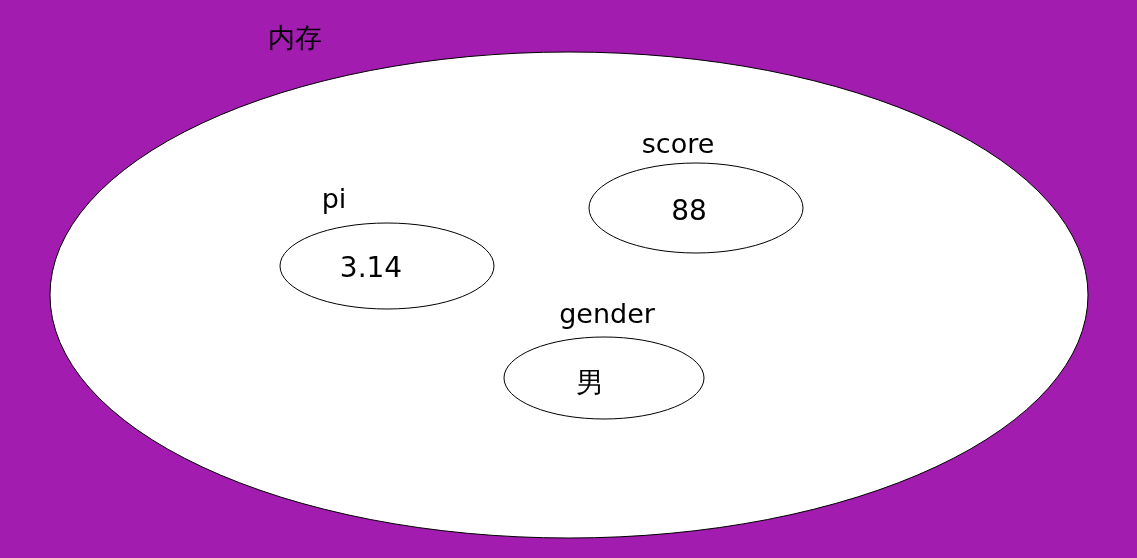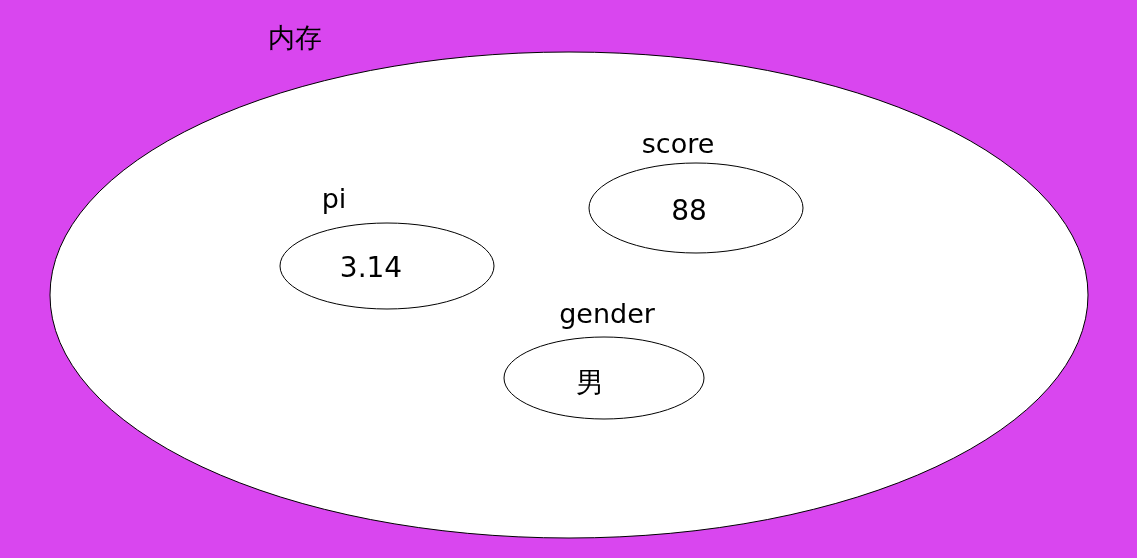--- a/index.html
+++ b/index.html
@@ -43,21 +43,21 @@
     font-size: 28px;
   }
   .label-cjk,
   .value-cjk {
     font-family: "DejaVu Sans", "Liberation Sans", sans-serif;
   }
 </style>
 </head>
 <body>
 
-<div id="canvas" style="width: 1137px; height: 558px; background: #d946ef; text-align: center;">
+<div id="canvas" style="width: 1137px; height: 558px; background: #a21caf; text-align: center;">
   <svg id="diagram-svg" viewBox="0 0 1137 558" xmlns="http://www.w3.org/2000/svg" style="width: 1137px; height: 558px;">
 
     <ellipse class="ellipse-shape" cx="569" cy="295" rx="519" ry="243" stroke="#000000" fill="#ffffff"></ellipse>
     <ellipse style="display:none" cy="295"></ellipse>
 
     <text class="label-text label-cjk" x="295" y="47" text-anchor="middle" fill="#000000">内存</text>
 
     <ellipse class="ellipse-shape" cx="387" cy="266" rx="107" ry="43" stroke="#000000" fill="#ffffff"></ellipse>
     <text class="label-text" x="334" y="208" text-anchor="middle" fill="#000000">pi</text>
     <text class="value-text" x="371" y="277" text-anchor="middle" fill="#000000">3.14</text>

